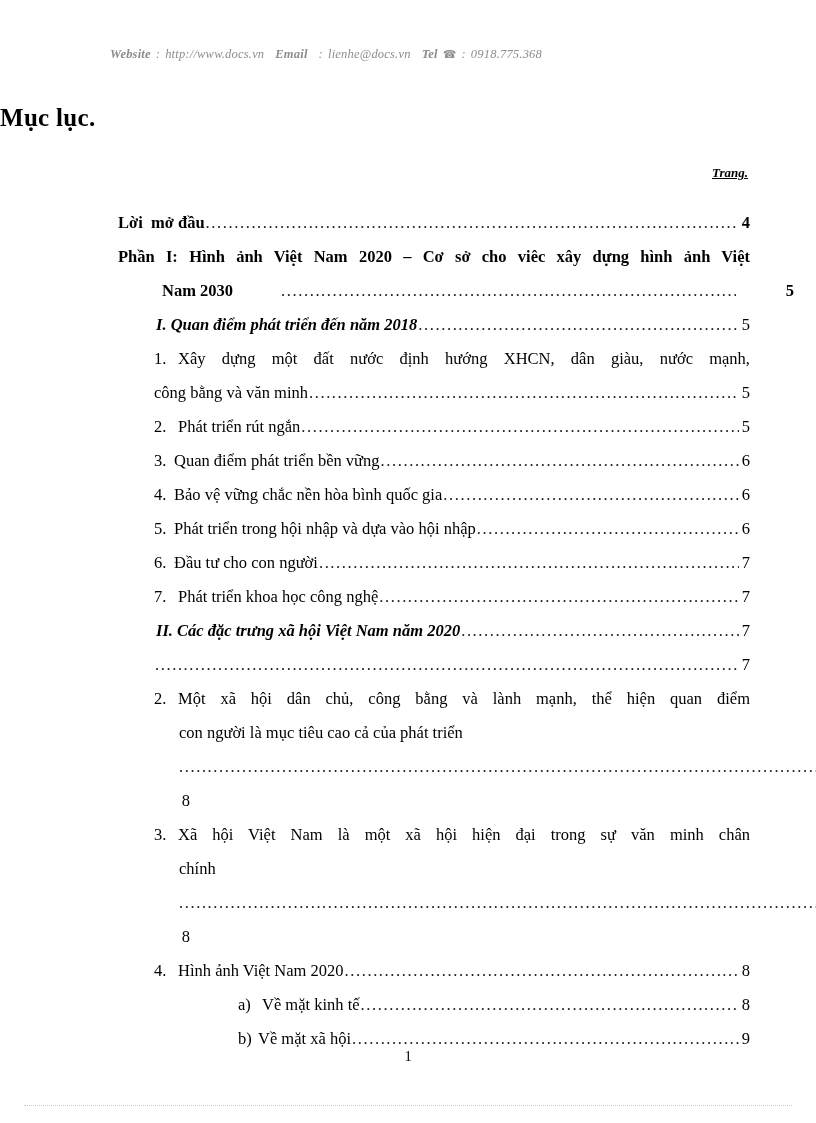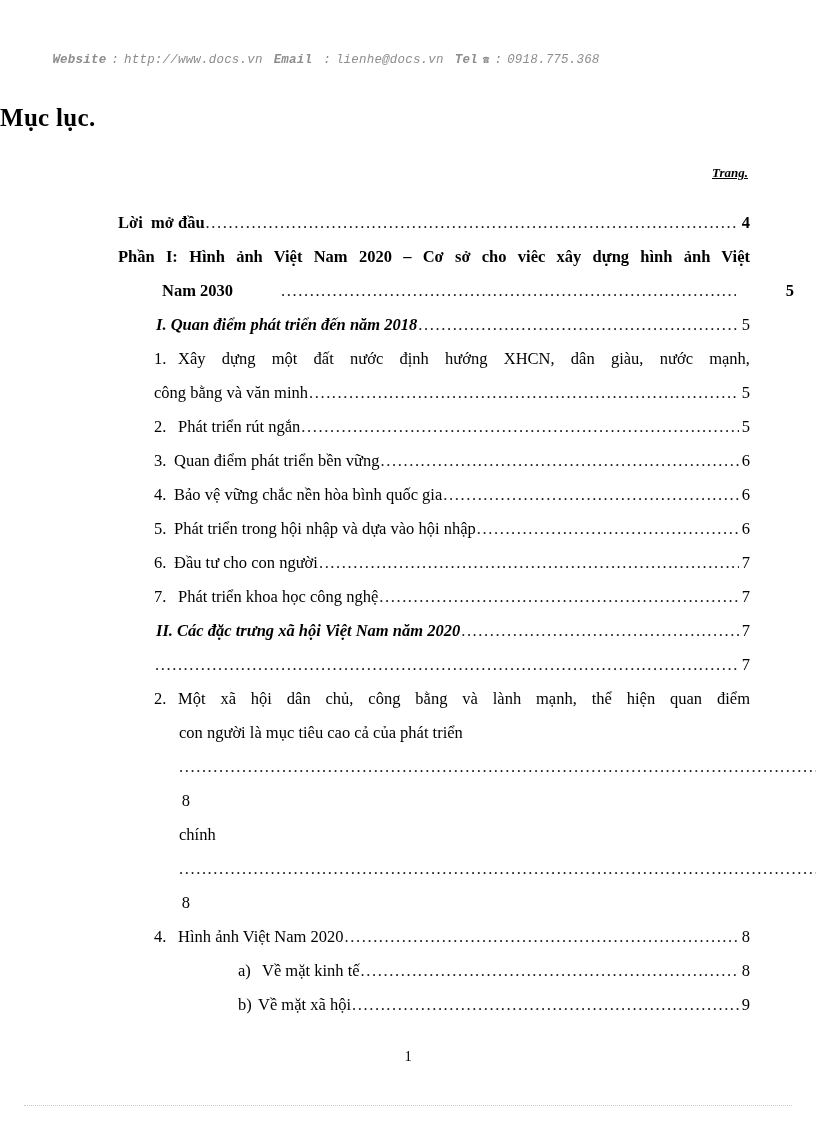--- a/index.html
+++ b/index.html
@@ -22,24 +22,24 @@
     top: 0;
     width: 816px;
     height: 1123px;
     background: #ffffff;
   }
 
   
   .doc-header {
     position: absolute;
     left: 0;
-    top: 53px;
+    top: 47px;
     width: 652px;
     text-align: center;
-    font-family: Liberation Mono, monospace;
+    font-family: Liberation Serif, serif;
     font-style: italic;
     font-size: 12.5px;
     color: #8d8d8f;
     letter-spacing: 0.2px;
     white-space: nowrap;
   }
   .doc-header .lbl { font-weight: bold; }
   .doc-header .sep { display: inline-block; width: 5px; }
   .doc-header .gap { display: inline-block; width: 11px; }
   .phone-icon {
@@ -279,20 +279,23 @@
         <span class="txt"><span class="num-col">2.</span><span>Một xã hội dân chủ, công bằng và lành mạnh, thể hiện quan điểm</span></span>
       </div>
       <div class="line hang-2b">
         <span class="txt">con người là mục tiêu cao cả của phát triển</span>
         <span class="leader">................................................................................................................................................................</span>
         <span class="pg">8</span>
       </div>
     </div>
 
     <div class="entry lvl-2">
+      <div class="line just">
+        <span class="txt"><span class="num-col">3.</span><span>Xã hội Việt Nam là một xã hội hiện đại trong sự văn minh chân</span></span>
+      </div>
       <div class="line hang-2b">
         <span class="txt">chính</span>
         <span class="leader">................................................................................................................................................................</span>
         <span class="pg">8</span>
       </div>
     </div>
 
     <div class="entry lvl-2">
       <div class="line">
         <span class="txt"><span class="num-col">4.</span><span>Hình ảnh Việt Nam 2020</span></span>

